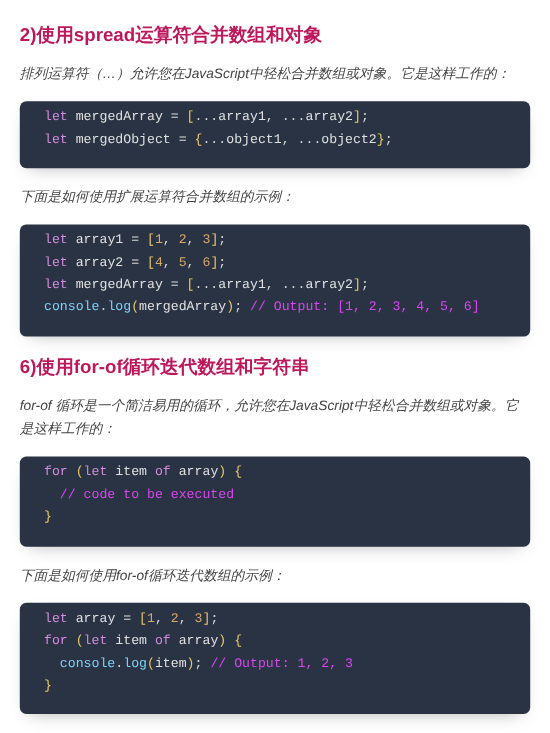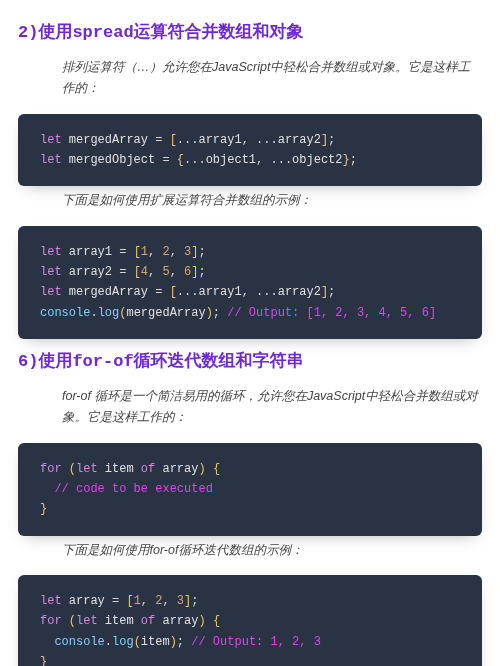--- a/index.html
+++ b/index.html
@@ -8,36 +8,34 @@
     background: #ffffff;
     font-family: "Microsoft YaHei", "PingFang SC", Arial, sans-serif;
     padding: 10px 18px 10px 18px;
     color: #222;
   }
   h2 {
     font-size: 17px;
     font-weight: bold;
     margin-top: 10px;
     margin-bottom: 14px;
-    color: #6d28d9;
-    font-family: Liberation Mono, monospace;
+    color: #be185d;
   }
   .desc {
     font-style: italic;
     font-size: 12.5px;
     color: #444;
     line-height: 1.7;
     margin-bottom: 14px;
-    margin-left: 44px;
   }
   .code-block {
     background: #2a3343;
     border-radius: 6px;
-    padding: 16px 18px 16px 22px;
-    margin-bottom: 4px;
+    padding: 4px 18px 16px 22px;
+    margin-bottom: 16px;
     font-family: "Consolas", "Menlo", "Courier New", monospace;
     font-size: 12px;
     line-height: 1.7;
     white-space: pre;
     color: #d6d6d6;
     overflow: hidden;
     box-shadow: 0 6px 16px -8px rgba(0,0,0,.35);
   }
   .tok-kw   { color: #d28be0; }   
   .tok-var  { color: #e0e0e0; }

